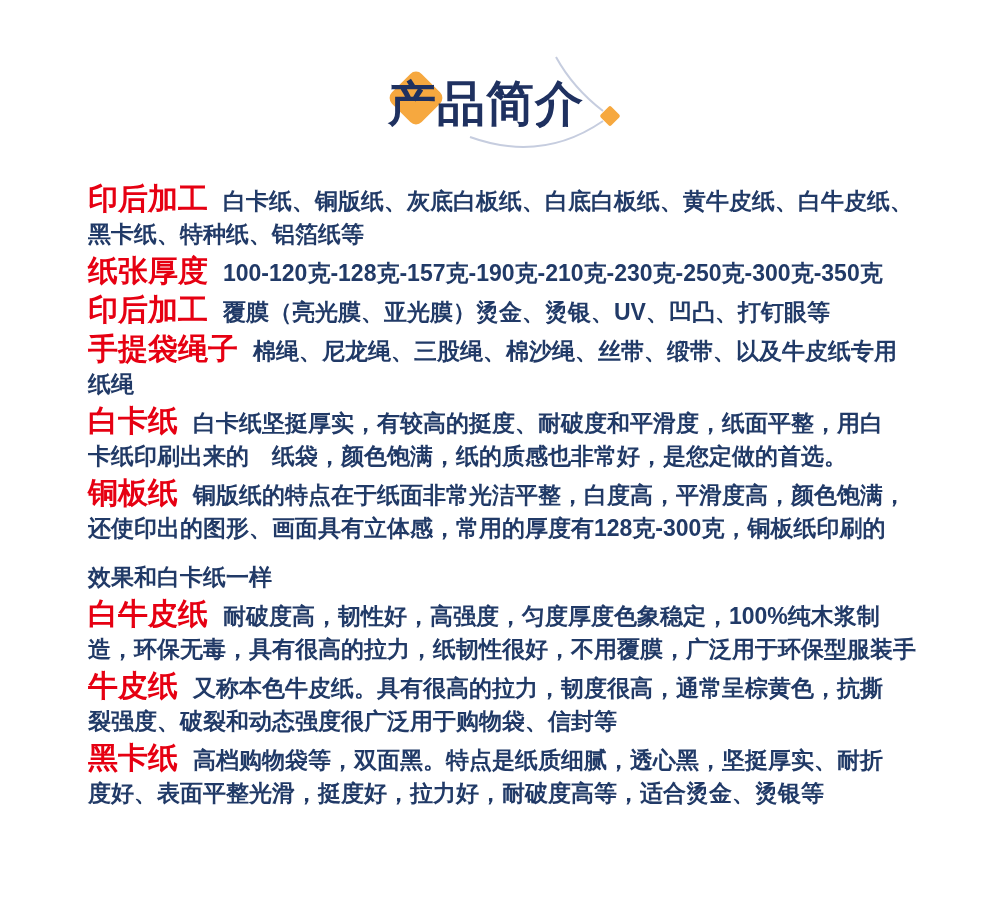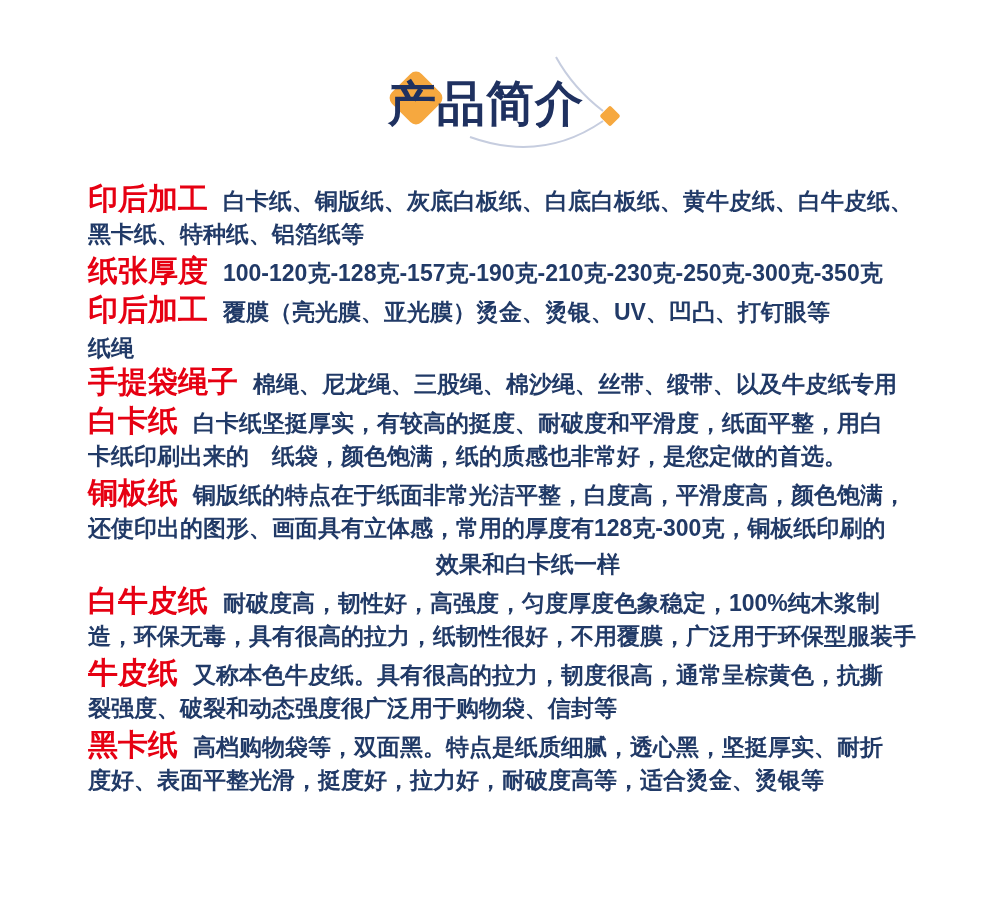--- a/index.html
+++ b/index.html
@@ -47,21 +47,21 @@
     width: 880px;
   }
   .section { margin-bottom: 3px; }
   .tline {
     font-size: 23px;
     line-height: 33px;
     font-weight: bold;
     color: var(--navy);
     white-space: nowrap;
   }
-  .tline.gap { margin-top: 3px; text-align: center; }
+  .tline.gap { margin-top: 16px; }
   .heading {
     font-size: 30px;
     font-weight: bold;
     color: var(--red);
     margin-right: 15px;
   }
 </style>
 </head>
 <body>
 
@@ -82,22 +82,22 @@
         <div class="tline"><span class="heading">印后加工</span><span>白卡纸、铜版纸、灰底白板纸、白底白板纸、黄牛皮纸、白牛皮纸、</span></div>
         <div class="tline">黑卡纸、特种纸、铝箔纸等</div>
       </div>
       <div class="section">
         <div class="tline"><span class="heading">纸张厚度</span><span>100-120克-128克-157克-190克-210克-230克-250克-300克-350克</span></div>
       </div>
       <div class="section">
         <div class="tline"><span class="heading">印后加工</span><span>覆膜（亮光膜、亚光膜）烫金、烫银、UV、凹凸、打钉眼等</span></div>
       </div>
       <div class="section">
+        <div class="tline"><span class="heading">手提袋绳子</span><span>棉绳、尼龙绳、三股绳、棉沙绳、丝带、缎带、以及牛皮纸专用</span></div>
         <div class="tline">纸绳</div>
-        <div class="tline"><span class="heading">手提袋绳子</span><span>棉绳、尼龙绳、三股绳、棉沙绳、丝带、缎带、以及牛皮纸专用</span></div>
       </div>
       <div class="section">
         <div class="tline"><span class="heading">白卡纸</span><span>白卡纸坚挺厚实，有较高的挺度、耐破度和平滑度，纸面平整，用白</span></div>
         <div class="tline">卡纸印刷出来的　纸袋，颜色饱满，纸的质感也非常好，是您定做的首选。</div>
       </div>
       <div class="section">
         <div class="tline"><span class="heading">铜板纸</span><span>铜版纸的特点在于纸面非常光洁平整，白度高，平滑度高，颜色饱满，</span></div>
         <div class="tline">还使印出的图形、画面具有立体感，常用的厚度有128克-300克，铜板纸印刷的</div>
         <div class="tline gap">效果和白卡纸一样</div>
       </div>

